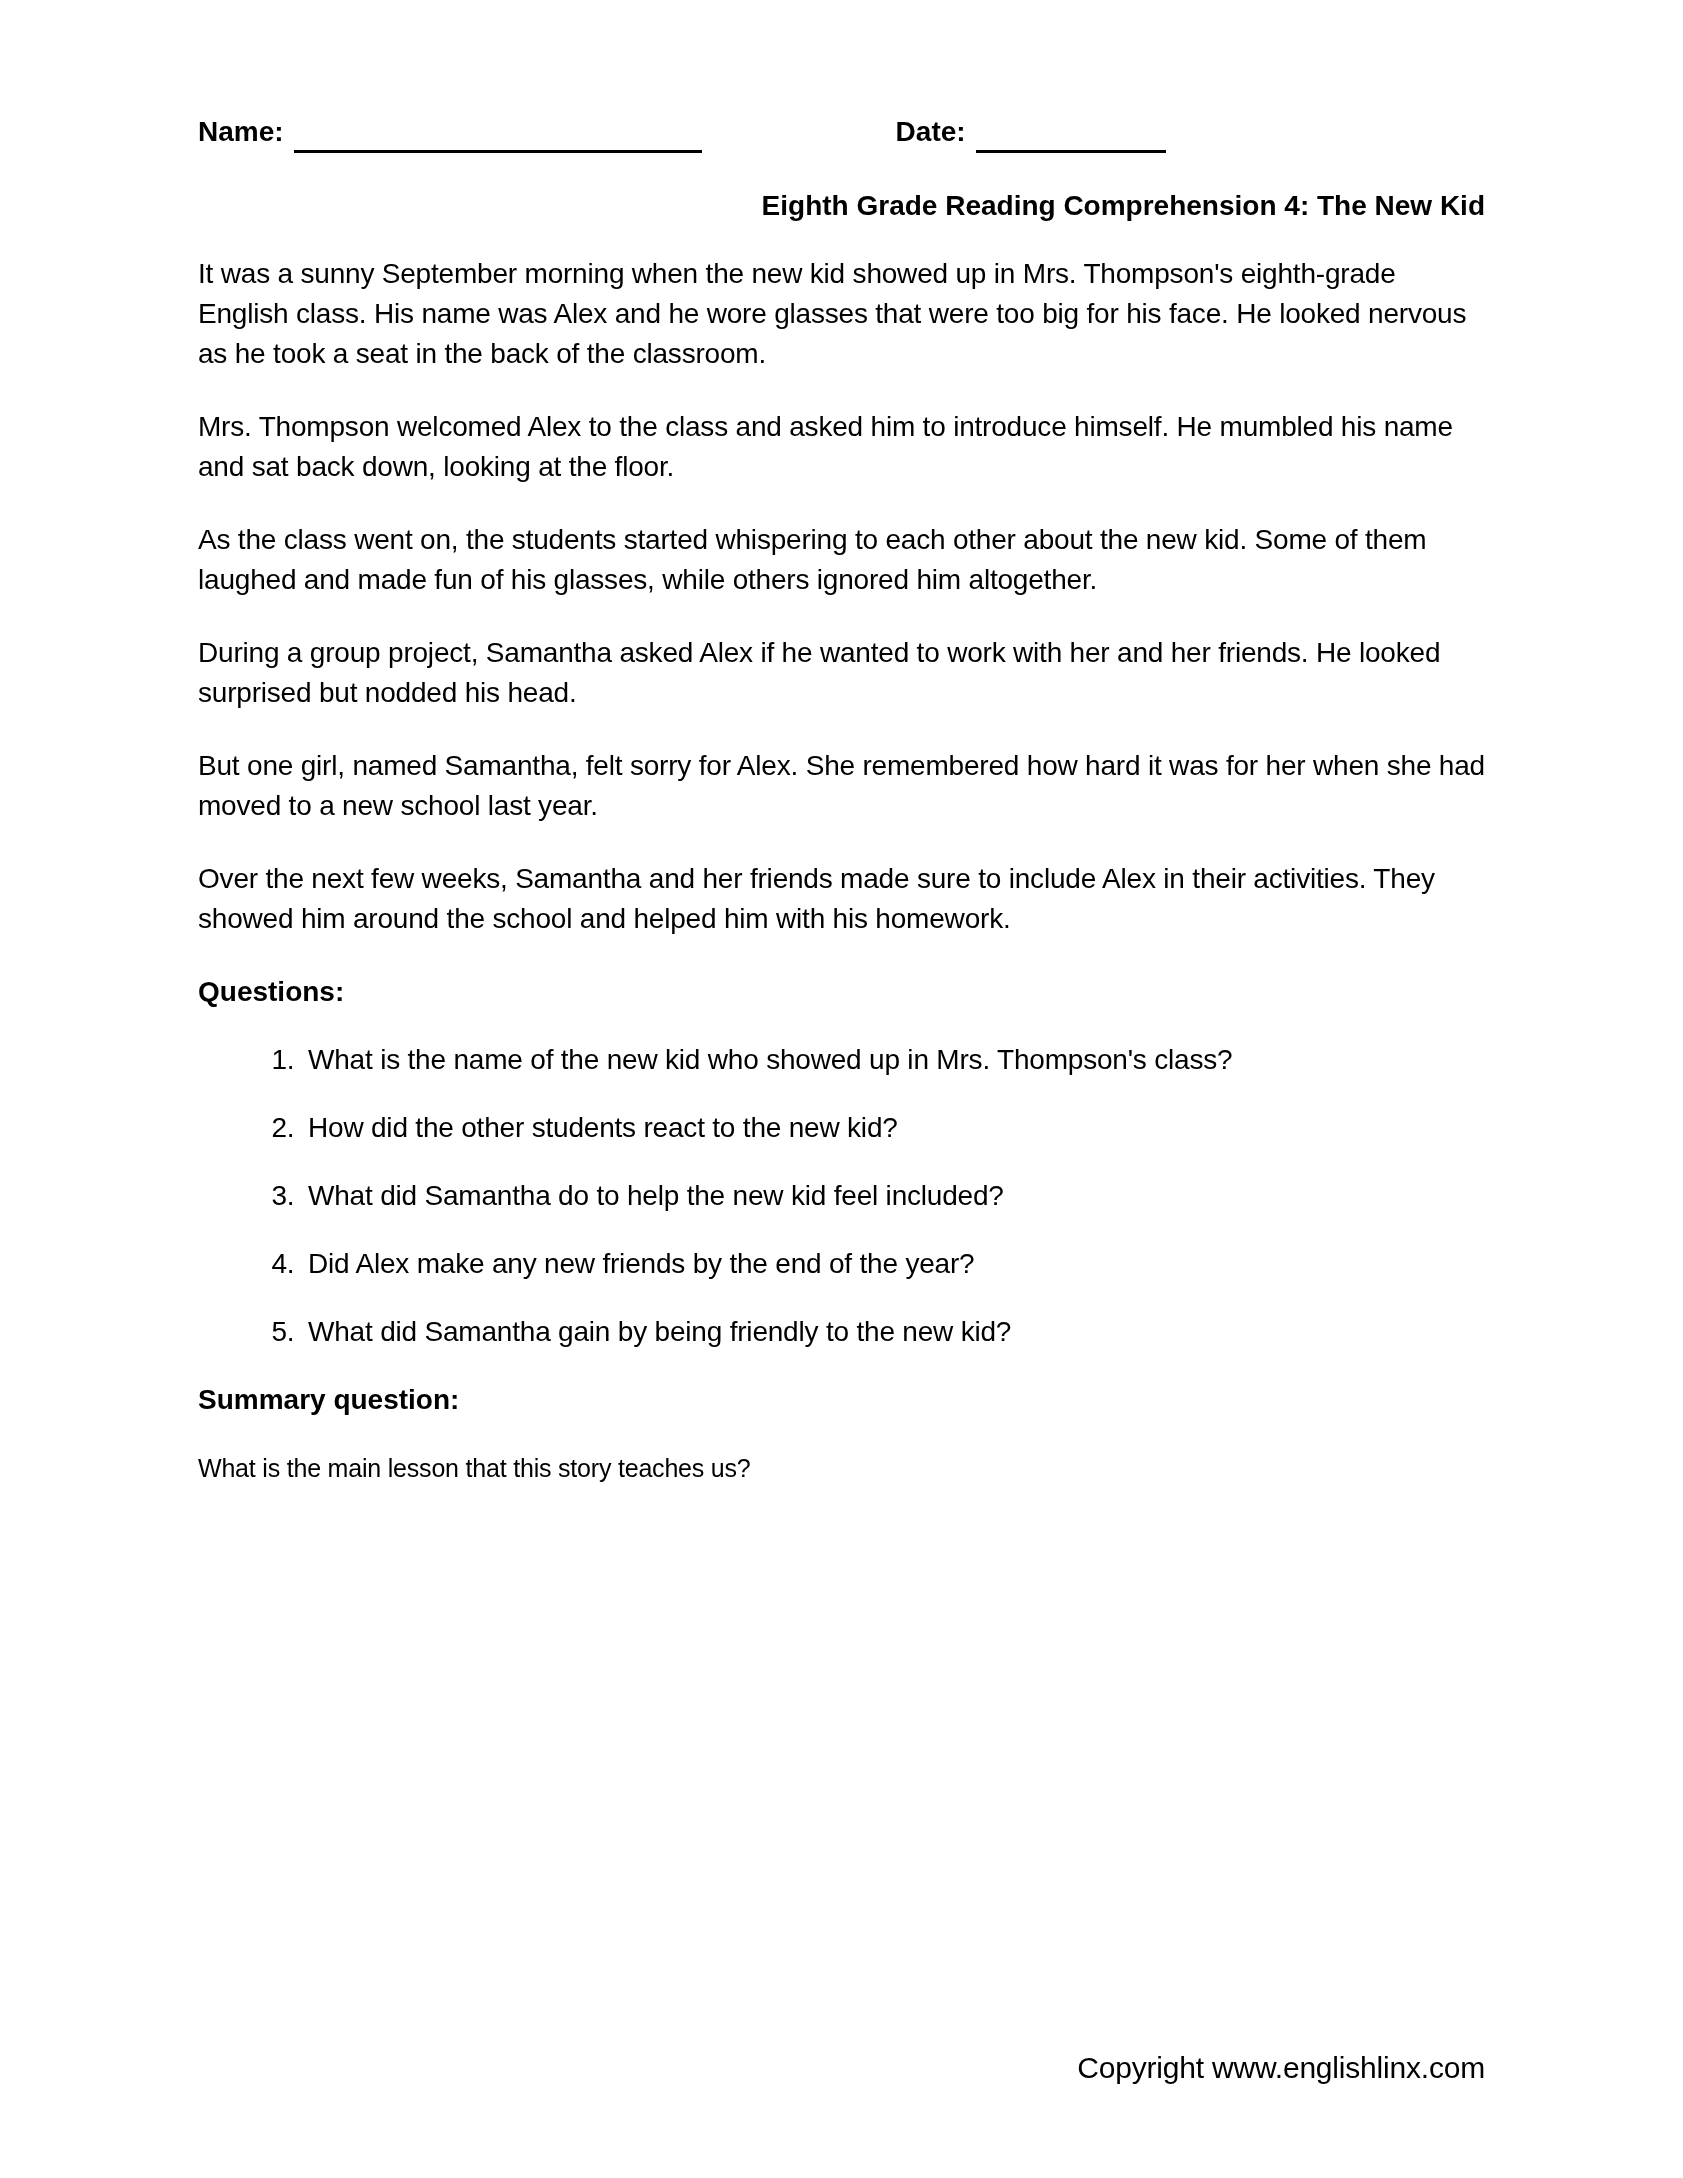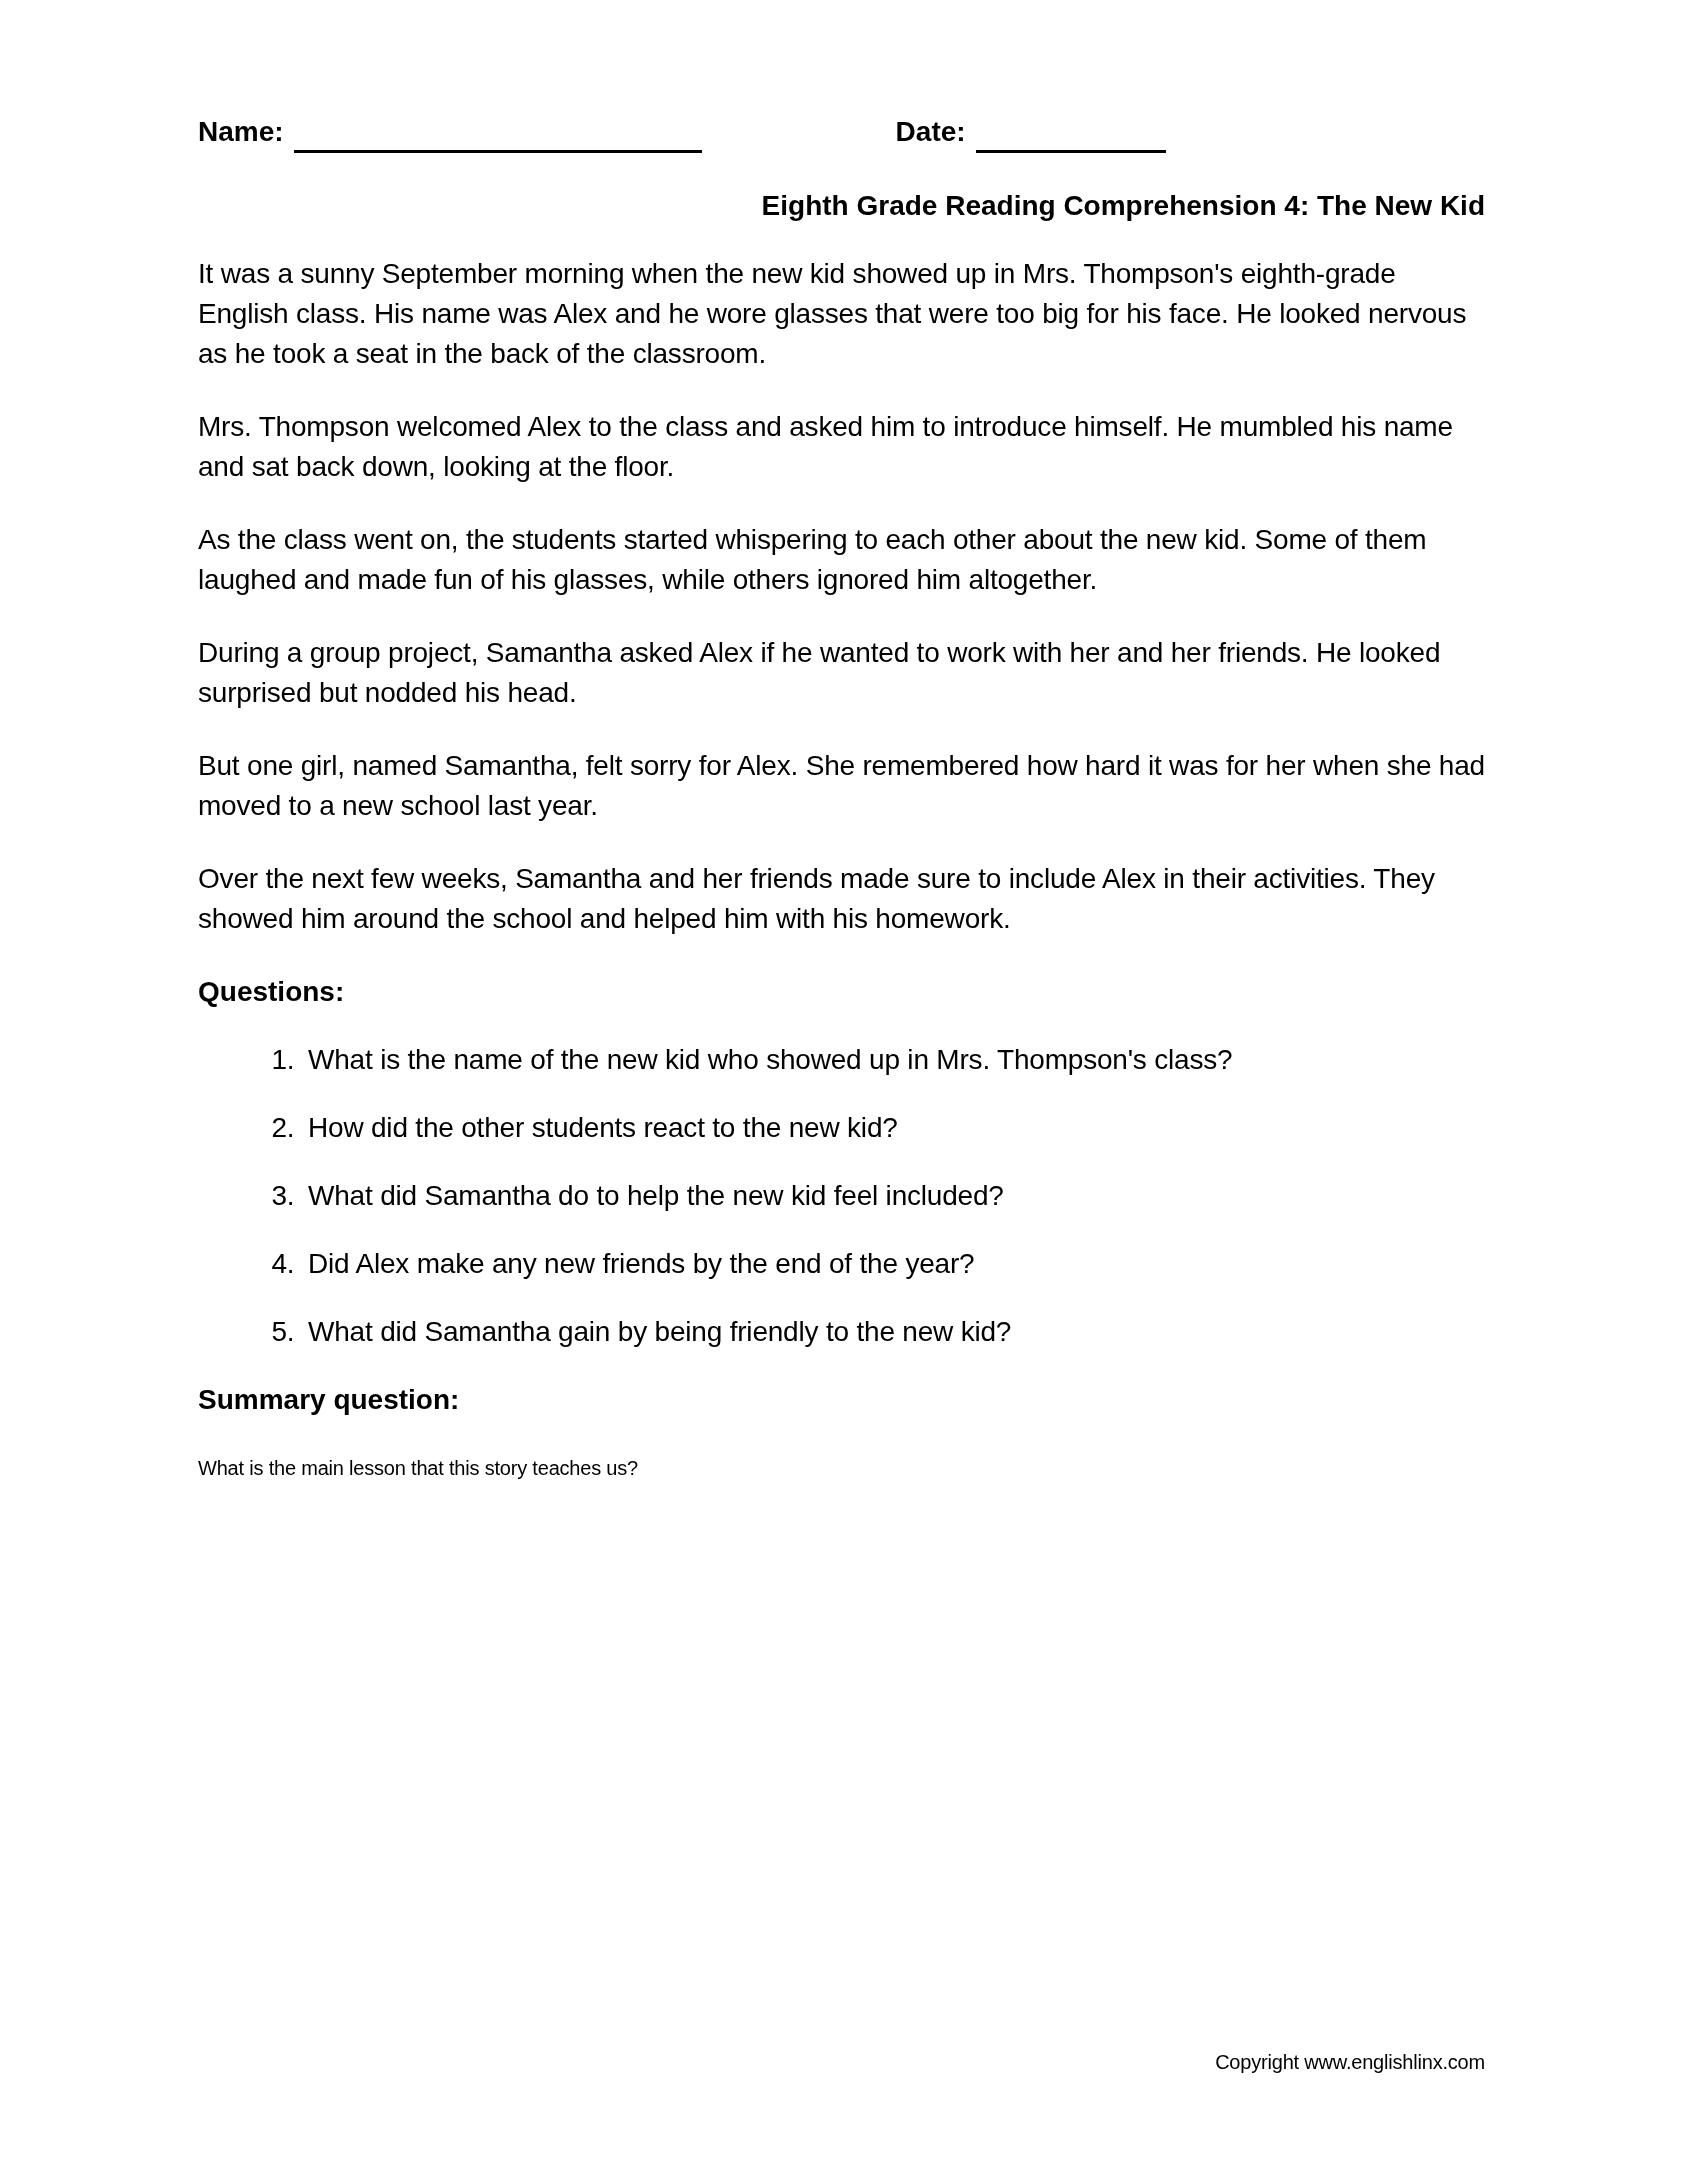--- a/index.html
+++ b/index.html
@@ -64,32 +64,32 @@
     font-size: 28px;
     line-height: 40px;
     letter-spacing: -0.2px;
   }
   .questions-list li {
     margin-bottom: 28px;
     padding-left: 6px;
   }
 
   .summary-question {
-    font-size: 20px;
+    font-size: 25px;
     line-height: 40px;
     margin: 6px 0 0 0;
     letter-spacing: -0.2px;
   }
 
   
   .copyright-footer {
     position: absolute;
     top: 2051px;
     right: 198px;
-    font-size: 20px;
+    font-size: 30px;
     letter-spacing: -0.2px;
   }
 </style>
 </head>
 <body>
 
 <div class="content">
 
   <div class="name-date-row">
     <span>Name:</span>

